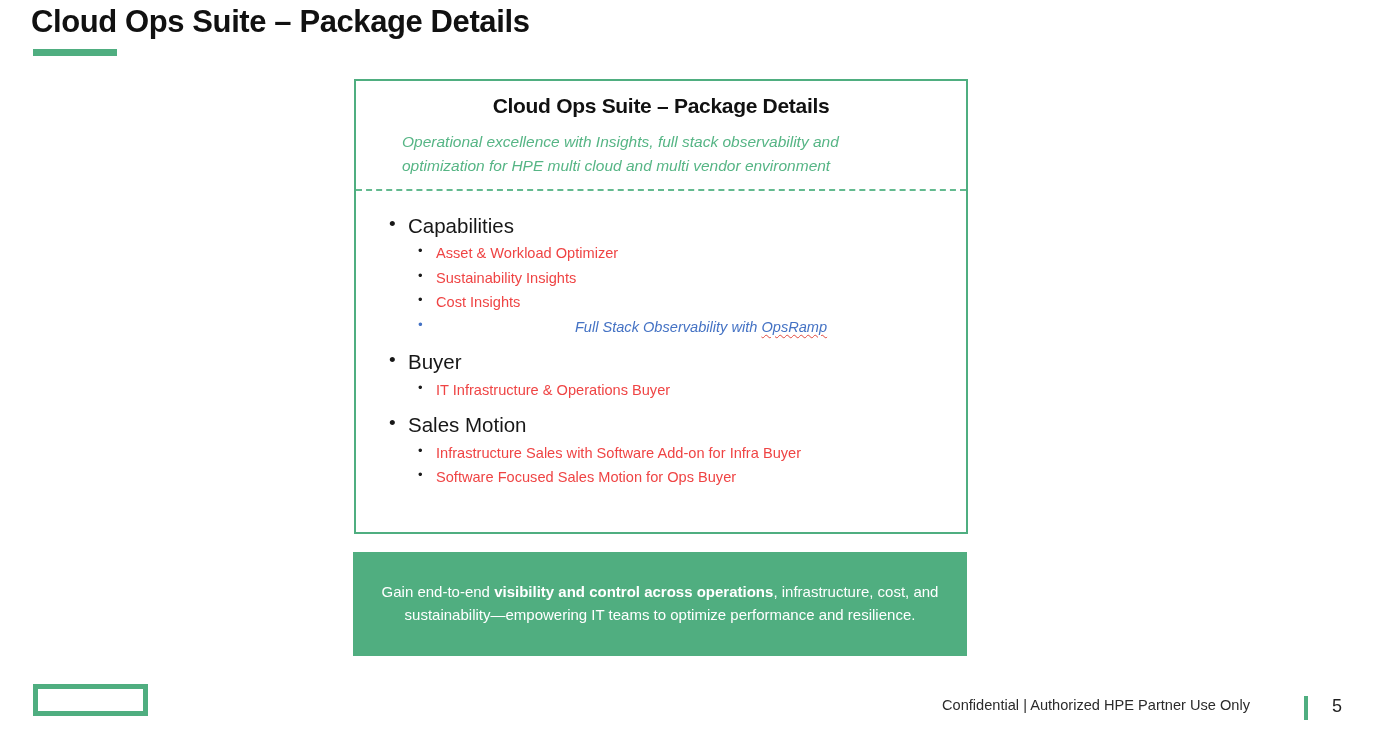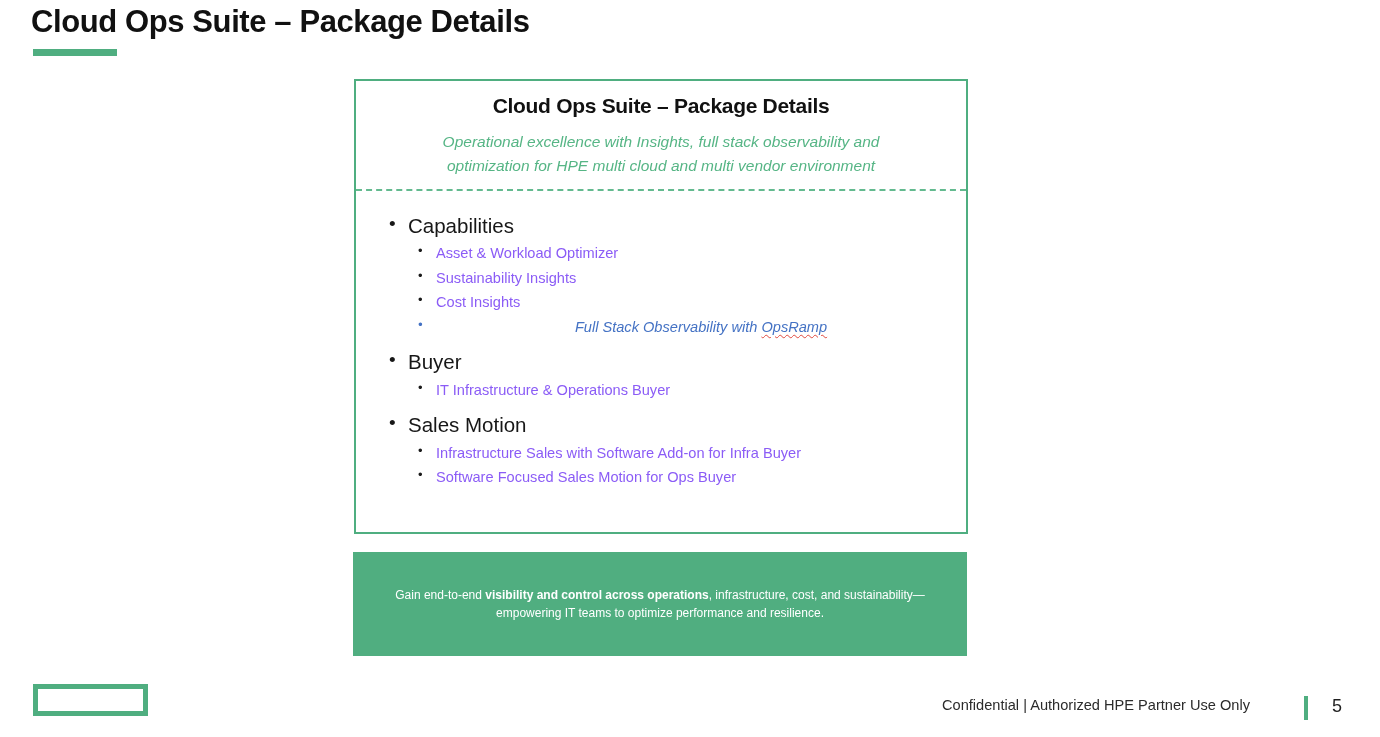--- a/index.html
+++ b/index.html
@@ -58,21 +58,20 @@
     text-align: center;
     font-size: 21px;
     font-weight: 700;
     letter-spacing: -0.3px;
     color: #111111;
   }
 
   .card-subtitle {
     margin-top: 12px;
     padding: 0 46px;
-    text-align: center;
     font-size: 15.5px;
     font-style: italic;
     line-height: 1.52;
     color: #56B585;
   }
 
   .card-divider {
     margin-top: 12px;
     border-top: 2px dashed #63BA8F;
     width: 100%;
@@ -98,21 +97,21 @@
     top: -1px;
     font-size: 19px;
     color: #171717;
   }
 
   .lvl2 {
     position: relative;
     padding-left: 80px;
     font-size: 14.6px;
     line-height: 1.68;
-    color: #8b5cf6;
+    color: #ef4444;
   }
   .lvl2::before {
     content: "\2022";
     position: absolute;
     left: 62px;
     top: -1px;
     font-size: 13px;
     color: #1a1a1a;
   }
 
@@ -144,21 +143,21 @@
     height: 104px;
     background: #50AE80;
     color: #ffffff;
     display: flex;
     align-items: center;
     justify-content: center;
     text-align: center;
     padding: 0 22px;
   }
   .callout-text {
-    font-size: 12px;
+    font-size: 15px;
     line-height: 1.52;
     font-weight: 400;
   }
   .callout-text b { font-weight: 700; }
 
   
   .hpe-logo {
     position: absolute;
     left: 33px;
     top: 684px;

